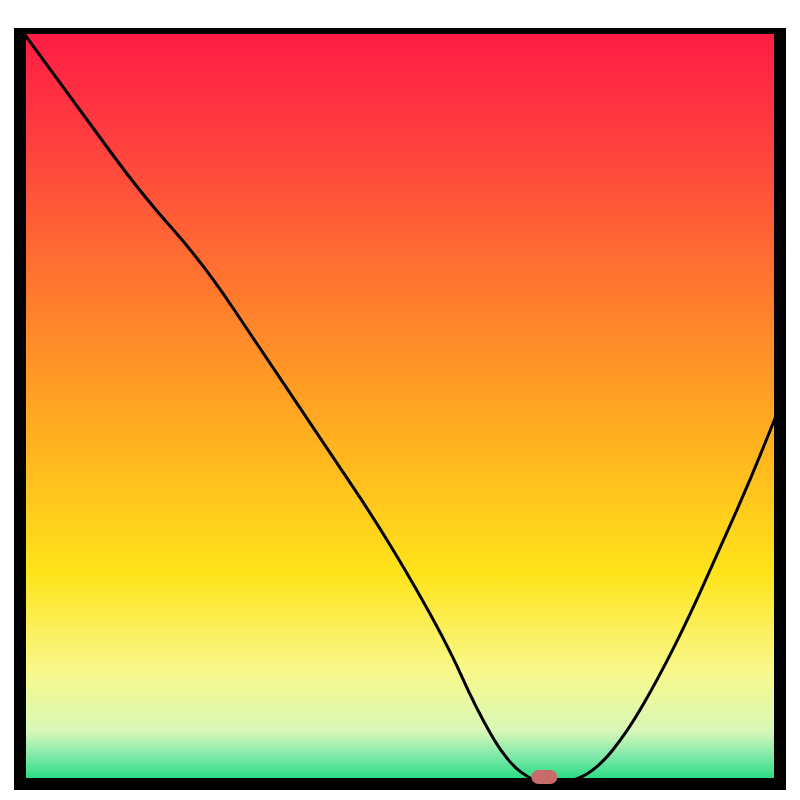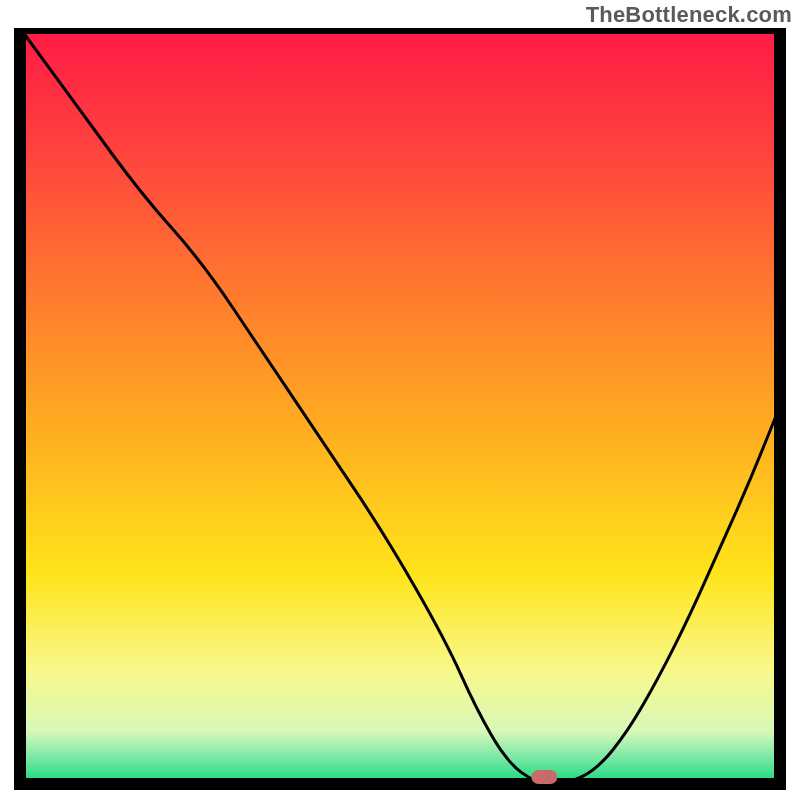--- a/index.html
+++ b/index.html
@@ -31,21 +31,20 @@
     top: 28px;
     width: 772px;
     height: 762px;
     display: block;
   }
 </style>
 </head>
 <body>
 
 <div class="wrap">
-  <div class="watermark">TheBottleneck.com</div>
   <svg class="plot" viewBox="0 0 772 762" preserveAspectRatio="none">
       <defs>
         <linearGradient id="bg-grad" x1="0" y1="0" x2="0" y2="1">
           <stop offset="0%" stop-color="#ff1a45"></stop>
           <stop offset="15%" stop-color="#ff3f3f"></stop>
           <stop offset="35%" stop-color="#ff7a2e"></stop>
           <stop offset="55.00000000000001%" stop-color="#ffb21f"></stop>
           <stop offset="72%" stop-color="#ffe41a"></stop>
           <stop offset="85%" stop-color="#f8f88a"></stop>
           <stop offset="93%" stop-color="#d8f8b8"></stop>

